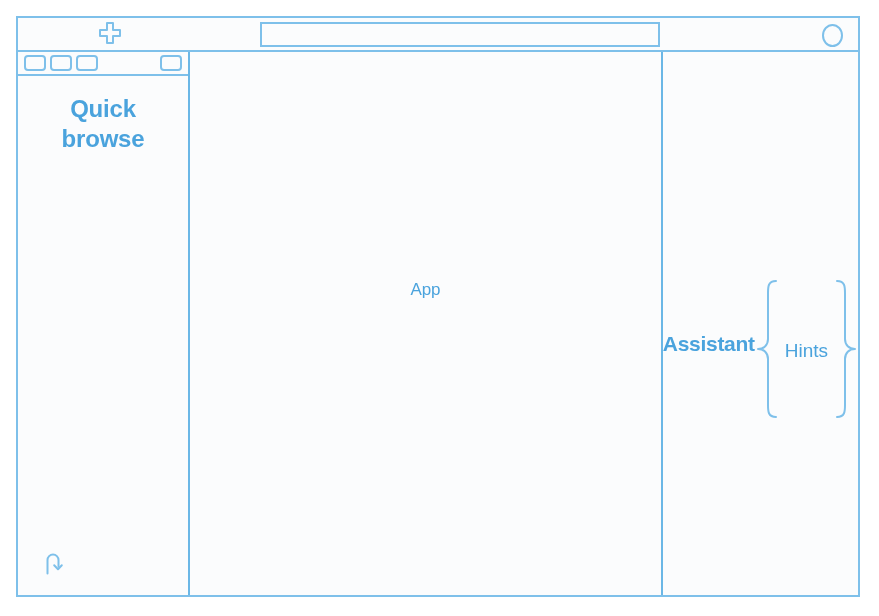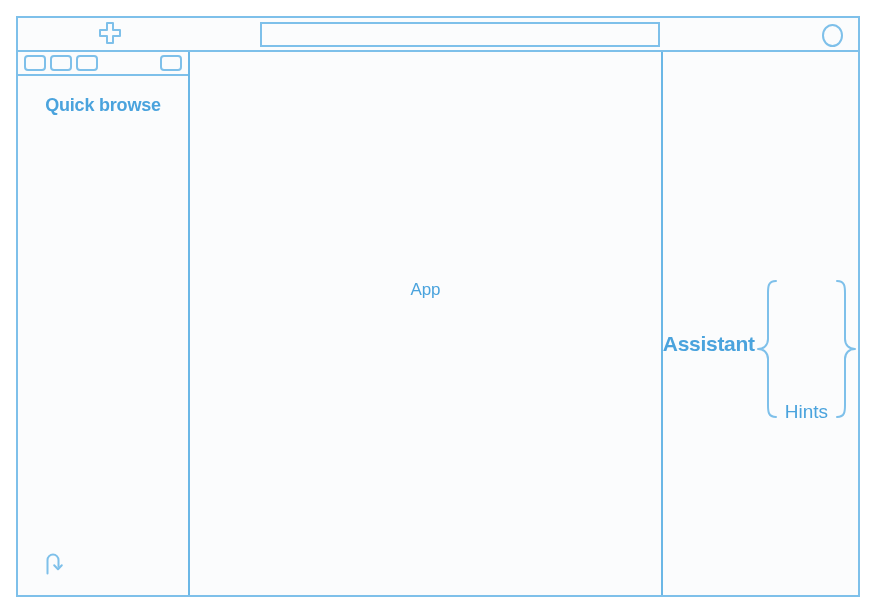--- a/index.html
+++ b/index.html
@@ -118,21 +118,21 @@
     border: 2px solid var(--line);
     border-radius: 4px;
     box-sizing: border-box;
     background: transparent;
   }
   .tool-btn.spacer-right { margin-left: auto; }
 
   .sidebar-title {
     margin-top: 18px;
     text-align: center;
-    font-size: 18px;
+    font-size: 24px;
     font-weight: bold;
     color: var(--ink);
     line-height: 1.25;
     padding: 0 10px;
     letter-spacing: -0.2px;
   }
 
   .sidebar-footer {
     margin-top: auto;
     padding: 0 0 14px 22px;
@@ -168,21 +168,21 @@
   .assistant-title {
     margin-top: 40px;
     font-size: 21px;
     font-weight: bold;
     color: var(--ink);
     letter-spacing: -0.3px;
   }
   .hints-block {
     margin-top: 54px;
     display: flex;
-    align-items: flex-end;
+    align-items: center;
     justify-content: center;
     gap: 4px;
   }
   .hints-label {
     font-size: 19px;
     font-weight: normal;
     color: var(--ink);
   }
   .brace { display: block; }
 </style>

